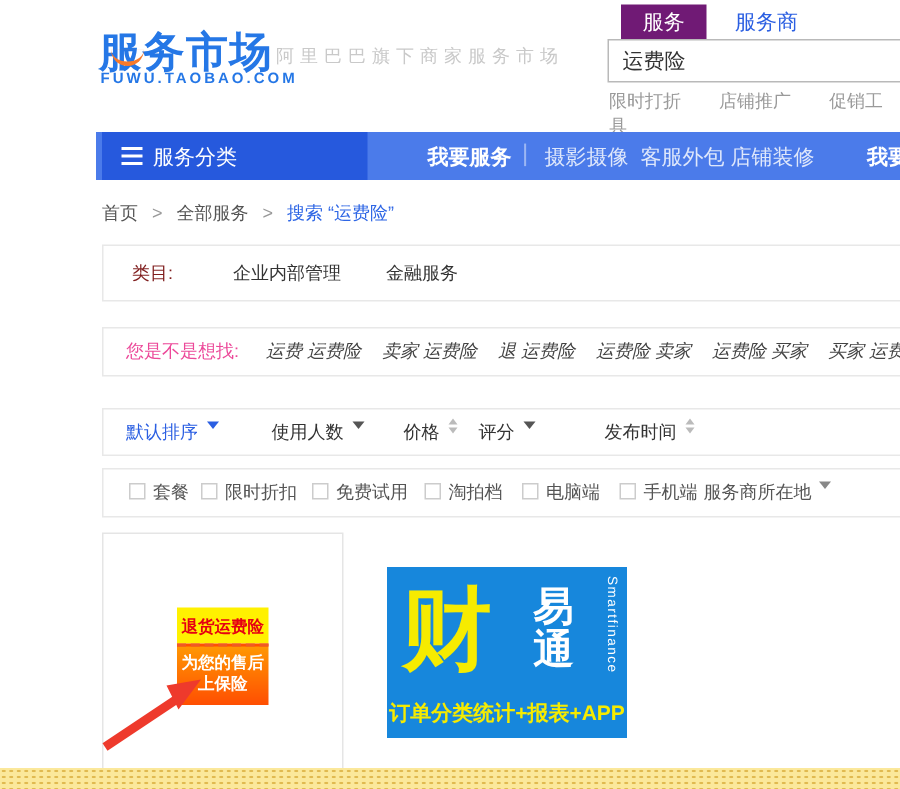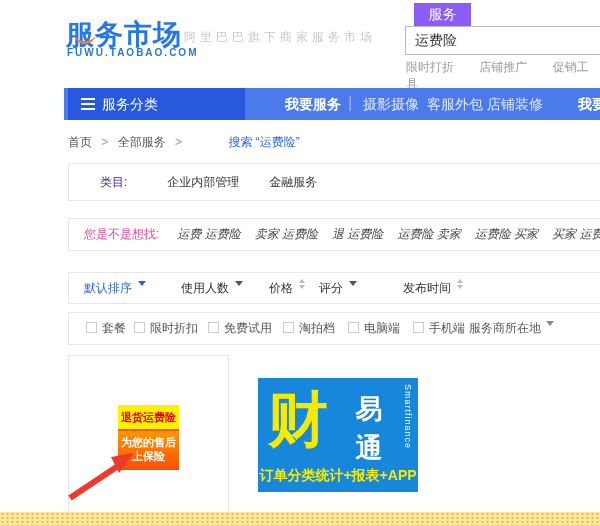--- a/index.html
+++ b/index.html
@@ -13,21 +13,21 @@
     color:#2577e6; letter-spacing:1px; }
   .logo-smile { position:absolute; left:74px; top:33px; width:22px; height:11px;
     border-bottom:3px solid #f87a2b; border-radius:0 0 12px 12px; }
   .logo-domain { position:absolute; left:67px; top:47px; font-size:10px; font-weight:bold;
     color:#2577e6; letter-spacing:2px; }
   .logo-tagline { position:absolute; left:184px; top:29px; font-size:12px; color:#c9c9c9;
     letter-spacing:4px; }
   
   .tab { position:absolute; top:3px; height:23px; line-height:23px; text-align:center;
     font-size:14px; cursor:pointer; }
-  .tab-active { left:414px; width:57px; background:#8b5cf6; color:#fff; }
+  .tab-active { left:414px; width:57px; background:#701a75; color:#fff; }
   .tab-plain  { left:477px; width:68px; color:#2b5fe2; }
   .search-input { position:absolute; left:405px; top:26px; width:215px; height:29px;
     border:1px solid #b9b9b9; font-size:14px; color:#333; padding-left:9px;
     font-family:"Liberation Sans", sans-serif; outline:none; }
   .hot-links { position:absolute; left:406px; top:59px; font-size:12px; color:#9a9a9a; }
   .hot-links span { margin-right:22px; cursor:pointer; }
   
   .nav-bar { position:absolute; left:64px; top:88px; width:556px; height:32px; background:#4b7bea; }
   .nav-cat { position:absolute; left:4px; top:0; width:177px; height:32px; background:#2659dd;
     color:#fff; font-size:14px; line-height:32px; cursor:pointer; }
@@ -35,26 +35,26 @@
   .burger { position:absolute; left:13px; top:10px; width:14px; }
   .burger i { display:block; width:14px; height:2px; background:#fff; margin-bottom:3px; }
   .nav-item { position:absolute; top:0; height:32px; line-height:32px; font-size:14px;
     color:rgba(255,255,255,.82); cursor:pointer; white-space:nowrap; }
   .nav-item.bold { color:#fff; font-weight:bold; }
   .nav-divider { position:absolute; top:0; height:32px; line-height:30px; color:rgba(255,255,255,.45); }
   
   .breadcrumb { position:absolute; left:68px; top:134px; font-size:12px; color:#555; }
   .breadcrumb .sep { color:#999; margin:0 6px; }
   .breadcrumb .crumb { cursor:pointer; }
-  .breadcrumb .current { color:#2e66e5; cursor:pointer;margin-left:37px; }
+  .breadcrumb .current { color:#2e66e5; cursor:pointer; }
   
   .box { position:absolute; left:68px; width:552px; border:1px solid #e8e8e8; background:#fff;
     font-size:12px; white-space:nowrap; }
   .box-cat { top:163px; height:38px; line-height:36px; }
-  .cat-label { color:#4c1d95; margin-left:31px; }
+  .cat-label { color:#7f1d1d; margin-left:19px; }
   .cat-link { color:#333; cursor:pointer; }
   .cat-link-1 { margin-left:40px;font-family:Liberation Serif, serif; }
   .cat-link-2 { margin-left:30px; }
   .box-suggest { top:218px; height:33px; line-height:31px; }
   .suggest-label { color:#ec4899; margin-left:15px; margin-right:4px; }
   .suggest-item { color:#444; margin-left:14px; cursor:pointer;font-style:italic; }
   .box-sort { top:272px; height:32px; line-height:30px; }
   .box-filter { top:312px; height:33px; line-height:31px; color:#555; }
   .sort-item { position:absolute; top:0; height:30px; cursor:pointer; color:#333; }
   .sort-item.active { color:#2b5fe2; }
@@ -77,21 +77,21 @@
   .promo-top { background:#fff100; color:#e60012; font-weight:bold; font-size:11px;
     padding:5px 1px 4px; letter-spacing:0;font-family:Liberation Serif, serif; }
   .promo-bottom { background:linear-gradient(#ff9702,#ff4e02); border-top:2px dashed #f05a23;
     color:#fff; font-weight:bold; font-size:11px; padding:4px 1px 7px; line-height:14px; }
   .promo-arrow { position:absolute; left:-1px; top:90px; }
   .card2-img { position:absolute; left:258px; top:378px; width:160px; height:114px;
     background:#1787dc; overflow:hidden; cursor:pointer; }
   .c2-big { position:absolute; left:10px; top:10px; font-size:60px; font-weight:bold;
     color:#f6eb00; line-height:64px; }
   .c2-rest { position:absolute; left:96px; top:12px; width:30px; font-size:27px; font-weight:bold;
-    color:#fff; line-height:39px; text-align:center; }
+    color:#fff; line-height:29px; text-align:center; }
   .c2-vert { position:absolute; right:5px; top:6px; writing-mode:vertical-rl; font-size:9px;
     color:#fff; letter-spacing:1px; }
   .c2-caption { position:absolute; left:0; bottom:7px; width:100%; text-align:center;
     color:#f6eb00; font-weight:bold; font-size:14px; }
   
   .strip { position:absolute; left:0; top:512px; width:600px; height:14px; z-index:5;
     background-color:#fbe89b;
     background-image:radial-gradient(#e0b94f 1px, transparent 1.3px);
     background-size:5px 4px; }
 </style>
@@ -99,20 +99,21 @@
 <body>
 
 <div class="page">
 
   <div class="logo-title">服务市场</div>
   <div class="logo-smile"></div>
   <div class="logo-domain">FUWU.TAOBAO.COM</div>
   <div class="logo-tagline">阿里巴巴旗下商家服务市场</div>
 
   <div class="tab tab-active">服务</div>
+  <div class="tab tab-plain">服务商</div>
   <input class="search-input" type="text" value="运费险" style="">
   <div class="hot-links">
     <span>限时打折</span>
     <span>店铺推广</span>
     <span>促销工具</span>
   </div>
 
   <div class="nav-bar">
     <div class="nav-cat">
       <span class="burger">

